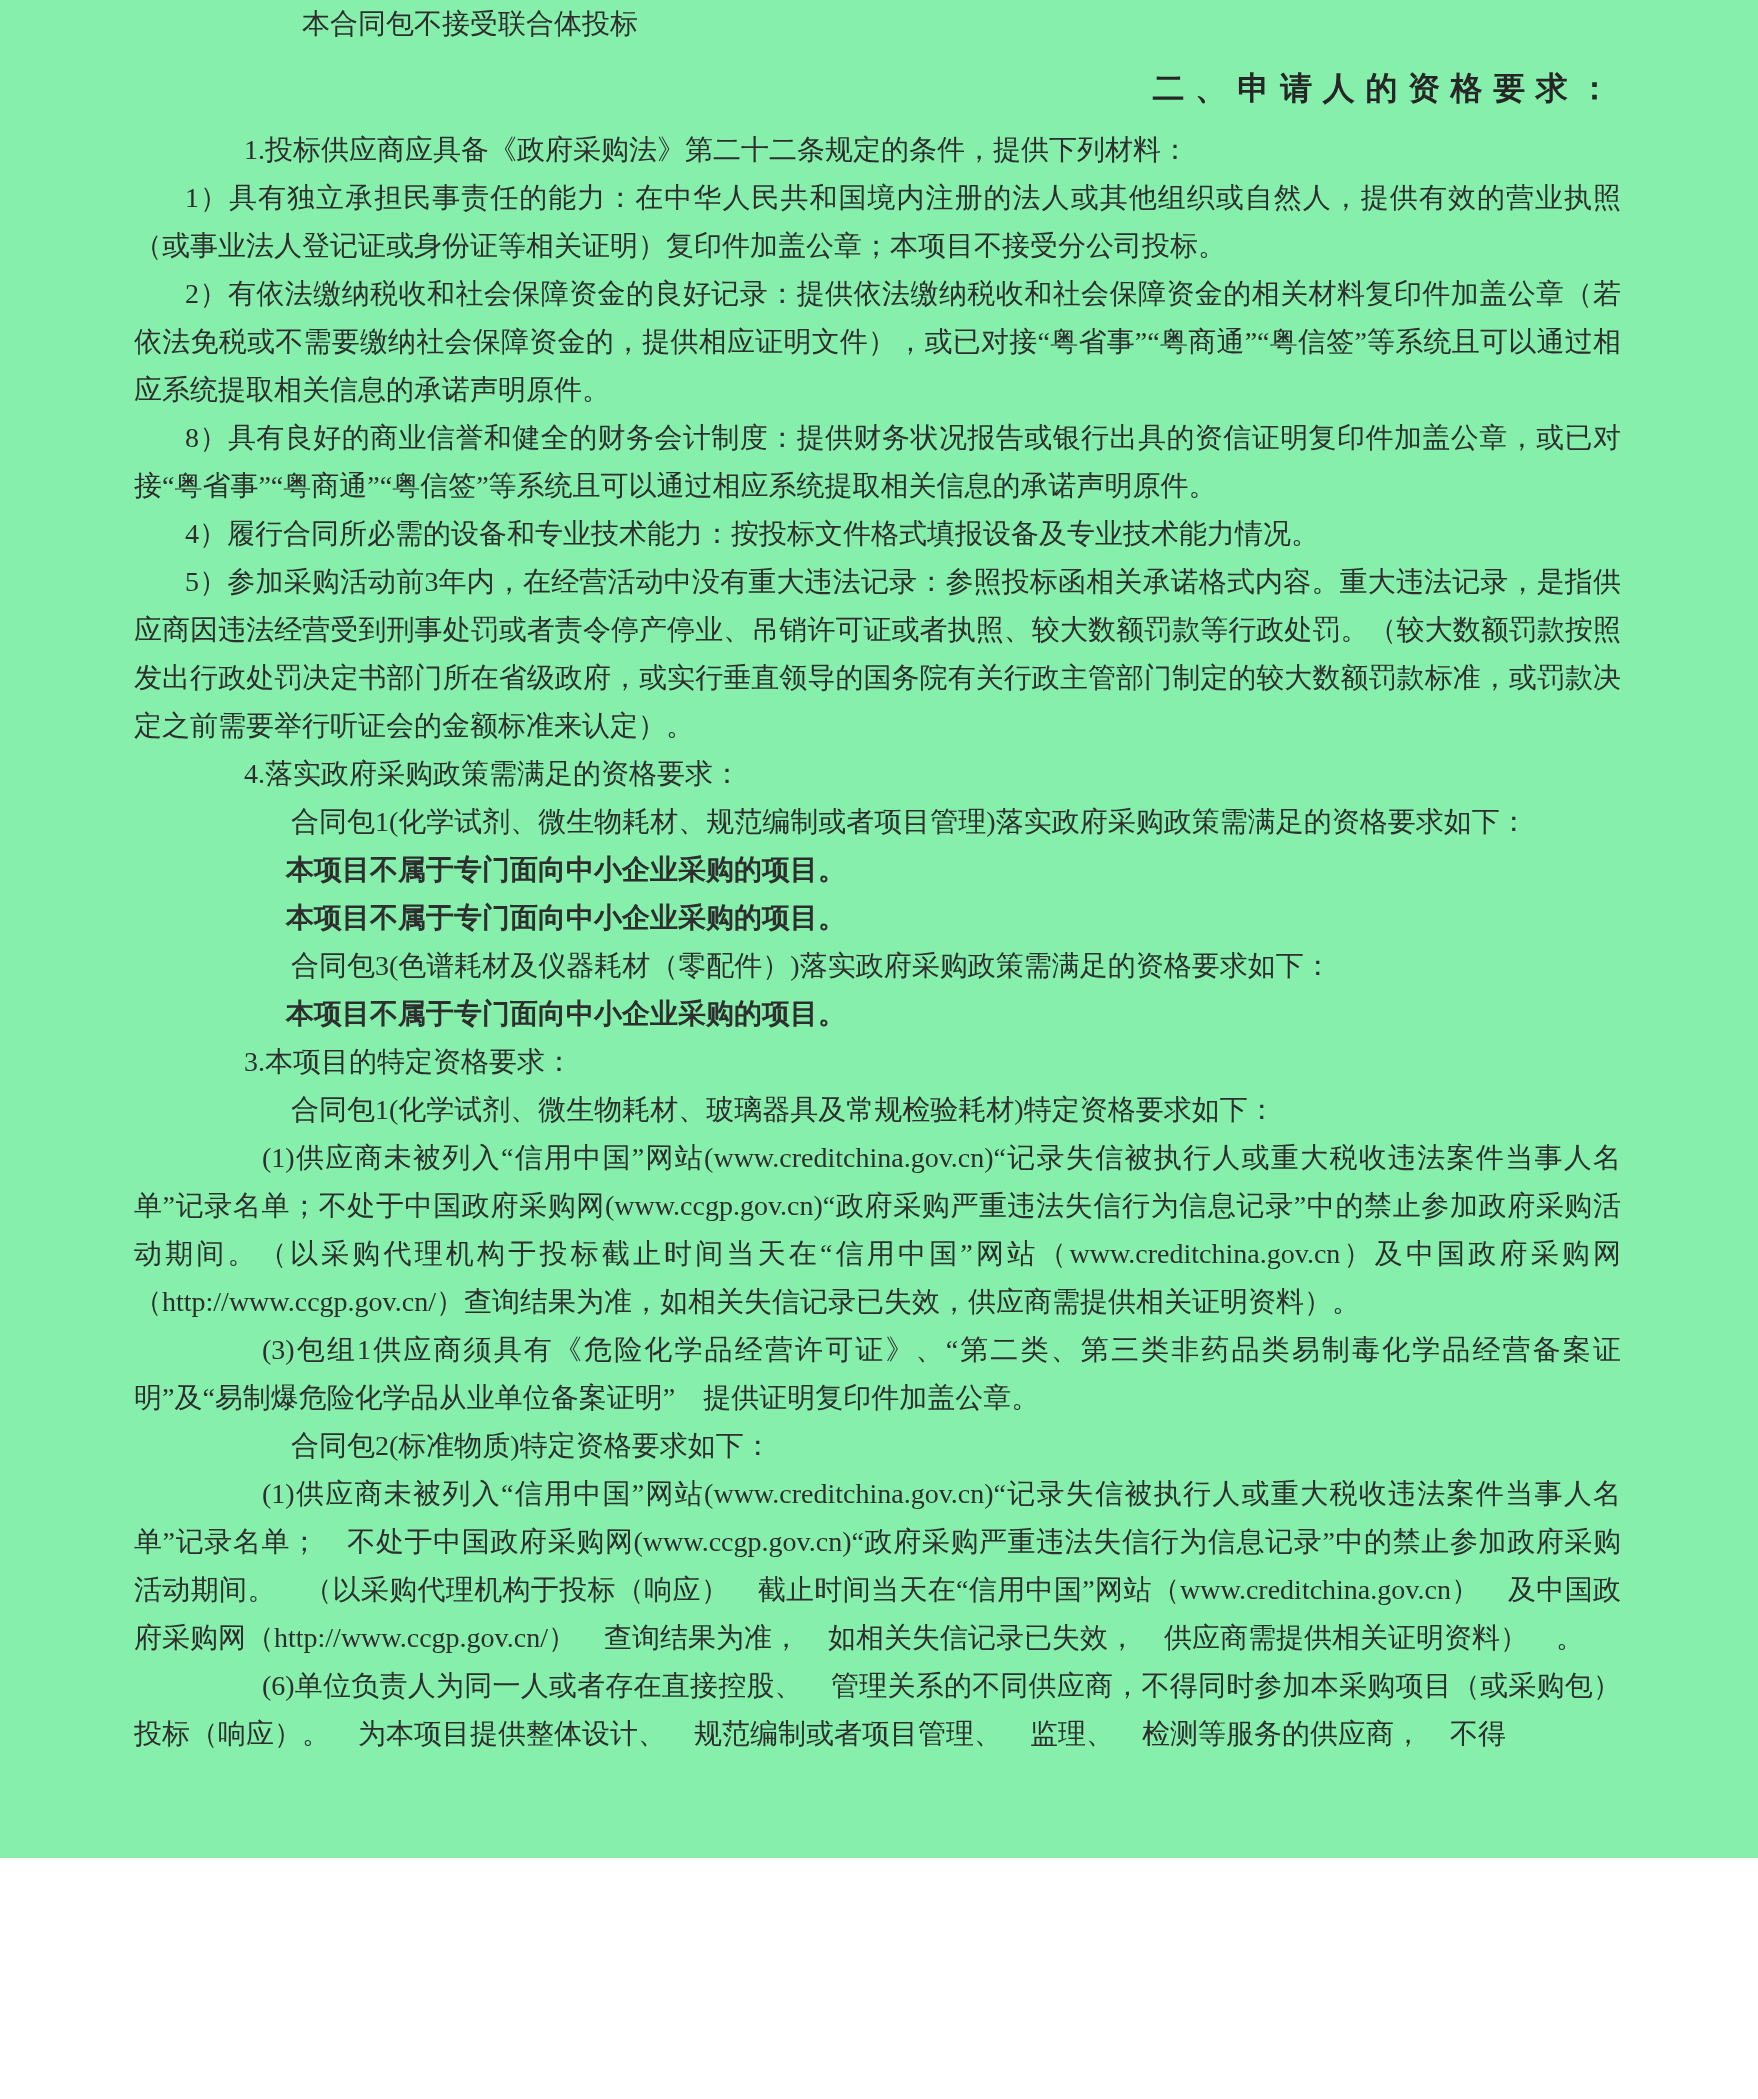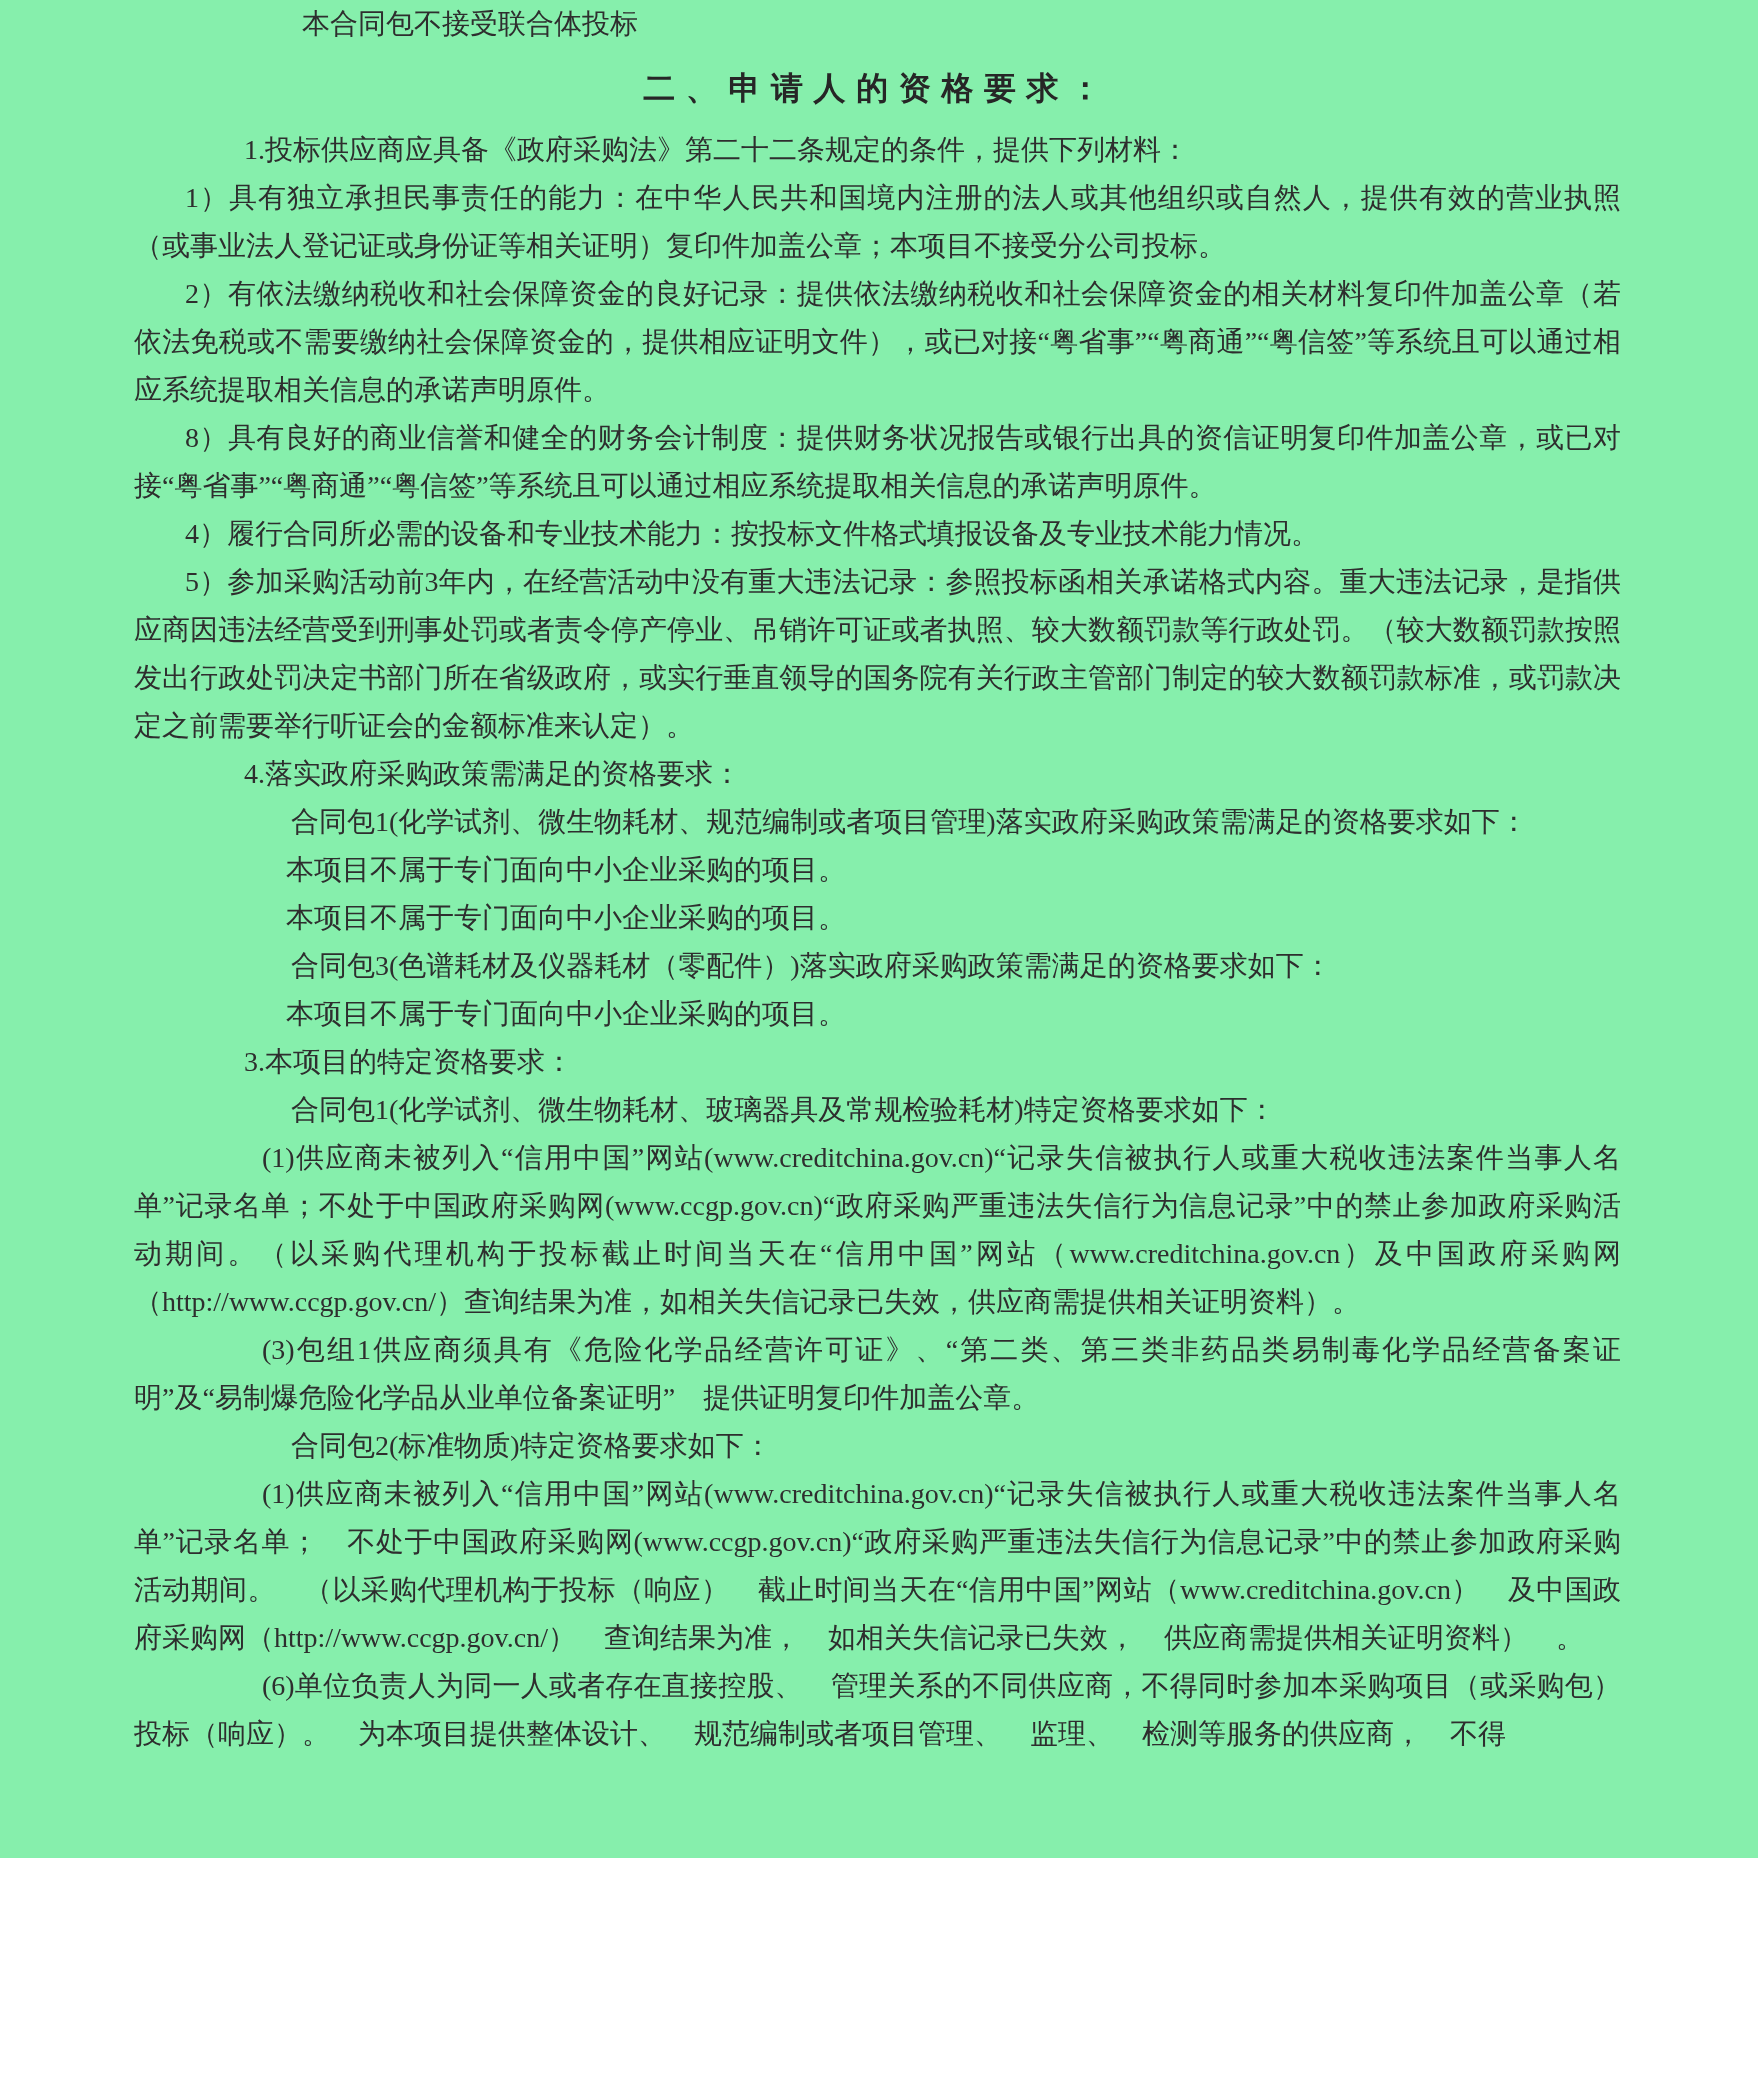--- a/index.html
+++ b/index.html
@@ -31,28 +31,28 @@
     text-align: left;
   }
   .heading {
     margin-top: 7.7px !important;
     margin-bottom: 5.8px !important;
     margin-left: 55px;
     font-size: 32px;
     font-weight: bold;
     letter-spacing: 10.6px;
     line-height: 65px;
-    text-align: center;
+    text-align: right;
     color: #262626;
   }
   
   .p-num   { text-indent: 110px; }                      
   .p-sub   { margin-left: 58px; text-indent: 51px; }    
   .p-pkg   { text-indent: 157px; }                      
-  .p-noproj{ text-indent: 152px; }                      
+  .p-noproj{ text-indent: 152px; font-weight: bold; }                      
   .p-paren { text-indent: 128px; }                      
 </style>
 </head>
 <body>
 
 <div class="page">
   <div class="doc">
     <div id="intro-lines">
         <p class="intro-line">本合同包不接受联合体投标</p>
       </div>

